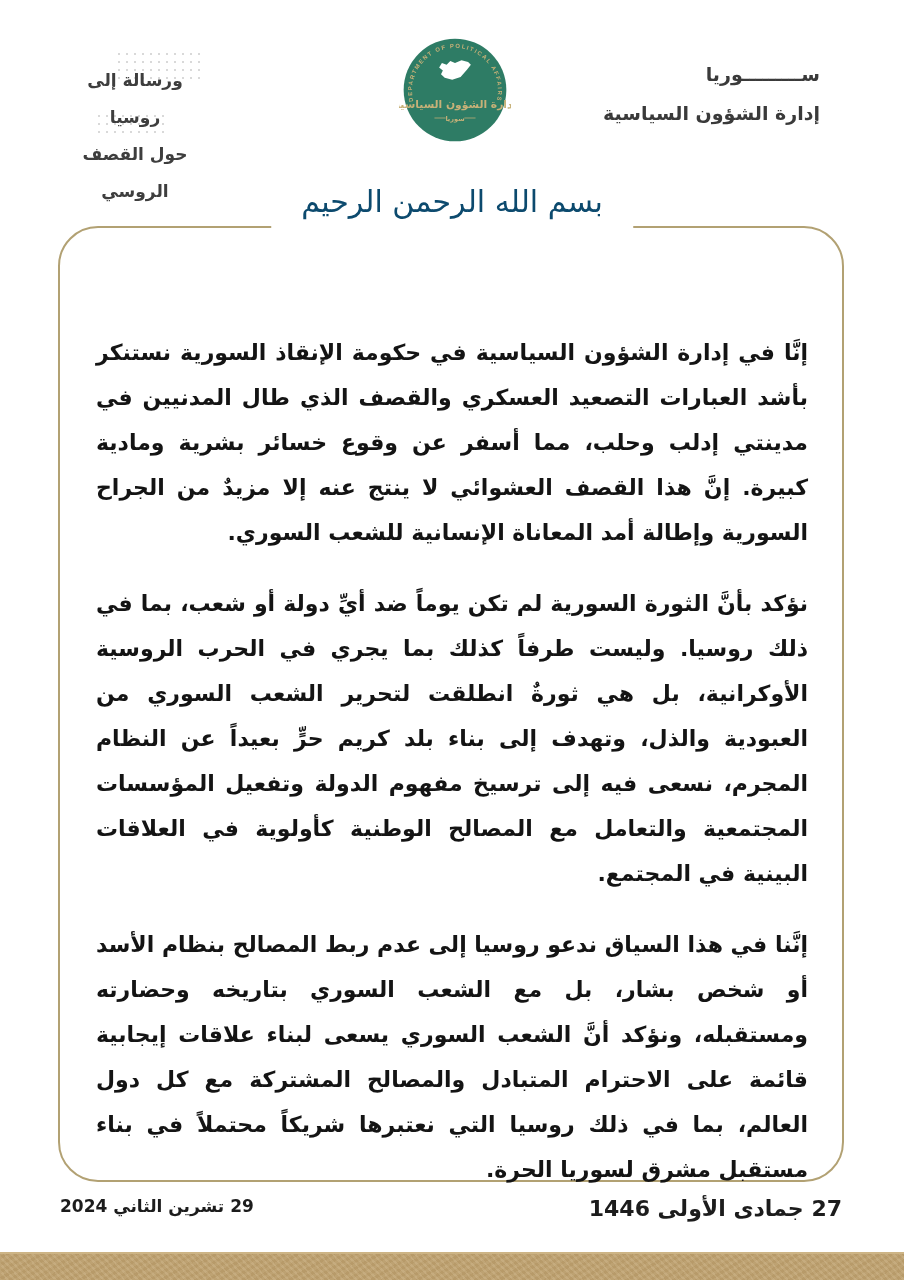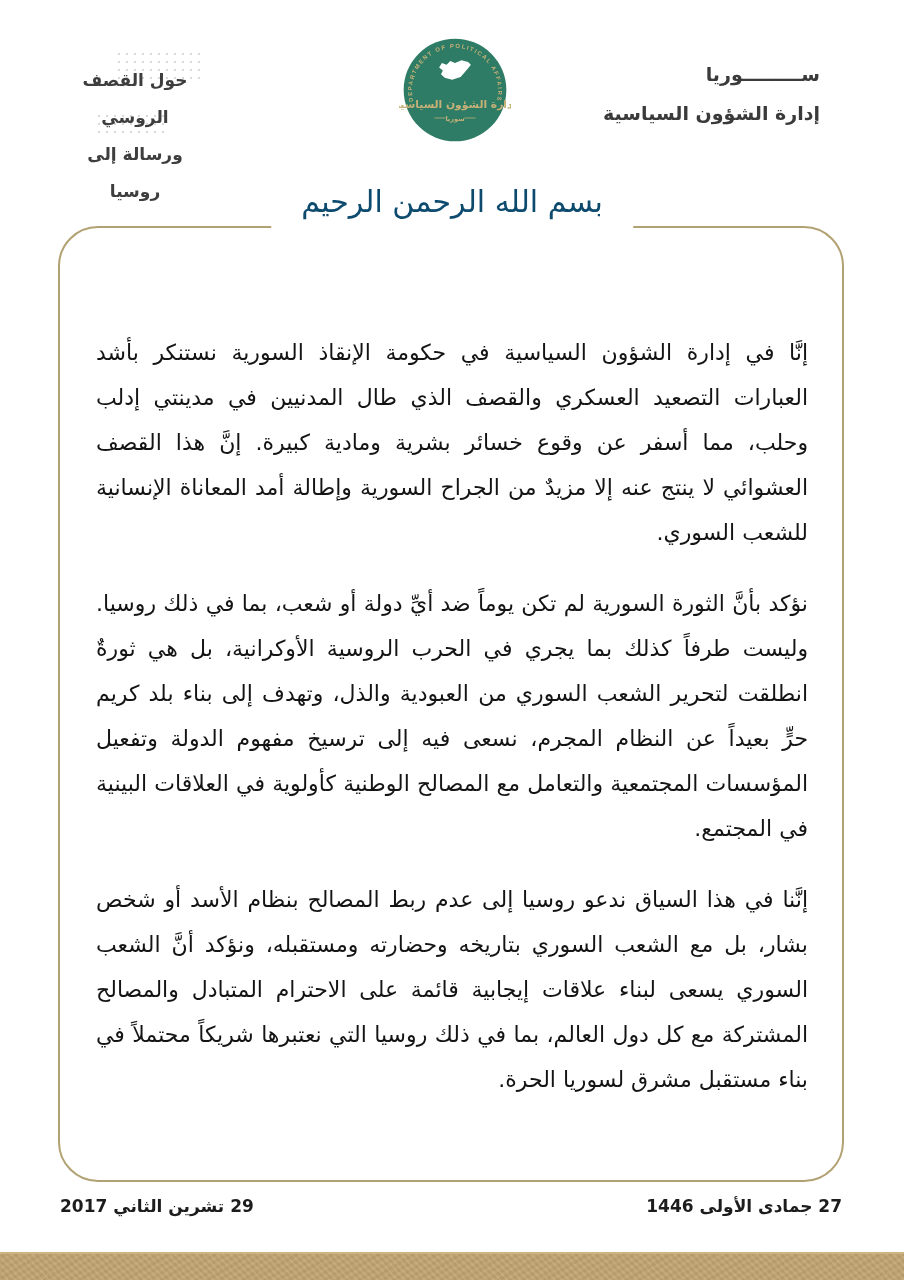--- a/index.html
+++ b/index.html
@@ -89,21 +89,21 @@
 
   .statement-body {
     position: absolute;
     left: 96px;
     right: 96px;
     top: 330px;
     z-index: 2;
   }
   .statement-paragraph {
     font-size: 22px;
-    font-weight: normal;
+    font-weight: bold;
     line-height: 45px;
     color: #141414;
     text-align: justify;
     text-justify: inter-word;
     margin-bottom: 26px;
   }
 
   
   .date-gregorian {
     position: absolute;
@@ -111,21 +111,21 @@
     top: 1196px;
     font-size: 17px;
     font-weight: bold;
     color: #1c1c1c;
     direction: rtl;
   }
   .date-hijri {
     position: absolute;
     right: 62px;
     top: 1196px;
-    font-size: 17px;
+    font-size: 22px;
     font-weight: bold;
     color: #1c1c1c;
     direction: rtl;
   }
 
   .kraft-band {
     position: absolute;
     left: 0;
     bottom: 0;
     width: 100%;
@@ -139,22 +139,22 @@
 </style>
 </head>
 <body>
 
 <div class="page">
 
   <div class="dots-patch dots-top"></div>
   <div class="dots-patch dots-bottom"></div>
 
   <div class="subject-title">
+    <div>ورسالة إلى روسيا</div>
     <div>حول القصف الروسي</div>
-    <div>ورسالة إلى روسيا</div>
   </div>
 
   <div class="org-logo">
     <svg viewBox="0 0 120 120" width="112" height="112">
       <circle cx="60" cy="60" r="55" fill="#2e7c65"></circle>
       <path id="arcpath" d="M 15.5,72.6 A 46,46 0 1 1 104.5,72.6" fill="none"></path>
       <text font-size="6.3" font-weight="bold" letter-spacing="1.6" fill="#c7b178" font-family="Liberation Sans, sans-serif">
         <textPath href="#arcpath" startOffset="50%" text-anchor="middle">DEPARTMENT OF POLITICAL AFFAIRS</textPath>
       </text>
       <path d="M 43,36 L 46,31 L 51,33 L 55,29 L 60,31 L 67,28 L 74,30 L 77,33
@@ -174,18 +174,18 @@
   <div class="statement-box"></div>
 
   <div class="bismillah">بسم الله الرحمن الرحيم</div>
 
   <div class="statement-body">
     <p class="statement-paragraph">إنَّا في إدارة الشؤون السياسية في حكومة الإنقاذ السورية نستنكر بأشد العبارات التصعيد العسكري والقصف الذي طال المدنيين في مدينتي إدلب وحلب، مما أسفر عن وقوع خسائر بشرية ومادية كبيرة. إنَّ هذا القصف العشوائي لا ينتج عنه إلا مزيدٌ من الجراح السورية وإطالة أمد المعاناة الإنسانية للشعب السوري.</p>
     <p class="statement-paragraph">نؤكد بأنَّ الثورة السورية لم تكن يوماً ضد أيِّ دولة أو شعب، بما في ذلك روسيا. وليست طرفاً كذلك بما يجري في الحرب الروسية الأوكرانية، بل هي ثورةٌ انطلقت لتحرير الشعب السوري من العبودية والذل، وتهدف إلى بناء بلد كريم حرٍّ بعيداً عن النظام المجرم، نسعى فيه إلى ترسيخ مفهوم الدولة وتفعيل المؤسسات المجتمعية والتعامل مع المصالح الوطنية كأولوية في العلاقات البينية في المجتمع.</p>
     <p class="statement-paragraph">إنَّنا في هذا السياق ندعو روسيا إلى عدم ربط المصالح بنظام الأسد أو شخص بشار، بل مع الشعب السوري بتاريخه وحضارته ومستقبله، ونؤكد أنَّ الشعب السوري يسعى لبناء علاقات إيجابية قائمة على الاحترام المتبادل والمصالح المشتركة مع كل دول العالم، بما في ذلك روسيا التي نعتبرها شريكاً محتملاً في بناء مستقبل مشرق لسوريا الحرة.</p>
   </div>
 
-  <div class="date-gregorian">29 تشرين الثاني 2017</div>
+  <div class="date-gregorian">29 تشرين الثاني 2024</div>
   <div class="date-hijri">27 جمادى الأولى 1446</div>
 
   <div class="kraft-band"></div>
 
 </div>
 
 </body></html>

